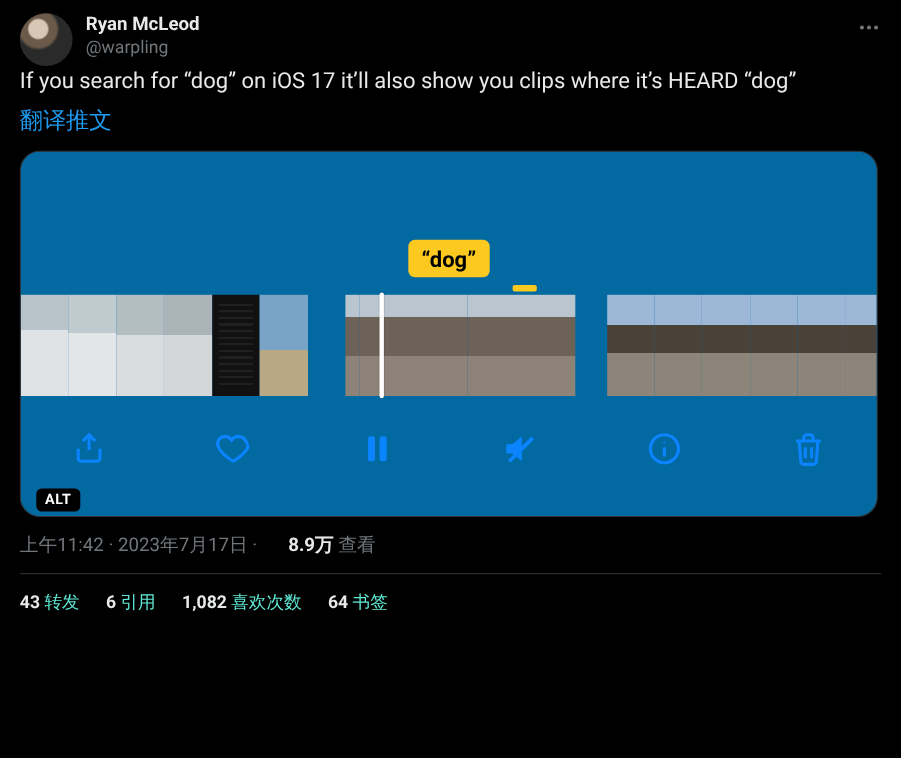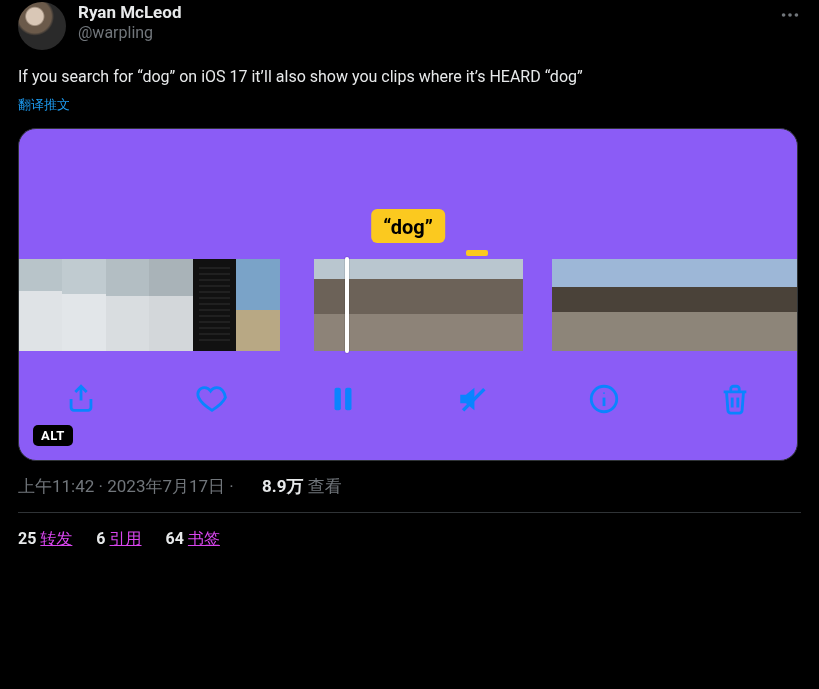--- a/index.html
+++ b/index.html
@@ -1,27 +1,27 @@
 <!DOCTYPE html>
 <html><head>
 <meta charset="utf-8">
 <style>
   * { box-sizing: border-box; margin: 0; padding: 0; }
   html, body { width: 819px; height: 689px; background: #000; font-family: -apple-system, BlinkMacSystemFont, "Segoe UI", Roboto, Helvetica, Arial, sans-serif; color: #e7e9ea; overflow: hidden; }
-  .tweet { padding: 2px 18px 10px 18px; width: 100%; }
+  .tweet { padding: 12px 18px 10px 18px; width: 100%; }
   .header { display: flex; align-items: flex-start; gap: 12px; }
   .avatar { width: 48px; height: 48px; border-radius: 50%; background: radial-gradient(circle at 35% 30%, #d9c7b6 0 18%, #6b5a4a 22% 36%, #2a2a2a 42% 100%); flex: 0 0 48px; }
   .name-block { display: flex; flex-direction: column; line-height: 1.25; }
   .display-name { font-weight: 700; font-size: 17px; color: #e7e9ea; }
   .handle { font-size: 16px; color: #71767b; }
   .more { margin-left: auto; color: #71767b; padding-top: 2px; }
   .more svg { width: 22px; height: 22px; display: block; }
-  .body-text { font-size: 16px; line-height: 1.35; margin-top: 16px; color: #e7e9ea; font-weight: 400; }
-  .translate { color: #1d9bf0; font-size: 13px; margin-top: 8px; }
-  .media-card { margin-top: 14px; border: 1px solid #2f3336; border-radius: 18px; overflow: hidden; background: #8b5cf6; position: relative; width: 780px; height: 333px; }
+  .body-text { font-size: 20px; line-height: 1.35; color: #e7e9ea; font-weight: 400; }
+  .translate { color: #1d9bf0; font-size: 21px; margin-top: 8px; }
+  .media-card { margin-top: 14px; border: 1px solid #2f3336; border-radius: 18px; overflow: hidden; background: #0369a1; position: relative; width: 780px; height: 333px; }
   .ios-top { height: 130px; width: 100%; position: relative; }
   .dog-chip { position: absolute; top: 80px; left: 50%; transform: translateX(-50%); background: #fbc91f; color: #000; font-weight: 700; font-size: 20px; padding: 6px 12px 4px 12px; border-radius: 6px; }
   .dog-tick { position: absolute; bottom: 3px; left: 447px; width: 22px; height: 6px; background: #fbc91f; border-radius: 2px; }
   .timeline { height: 92px; width: 100%; position: relative; display: flex; align-items: stretch; gap: 0; padding: 0; }
   .clip { height: 92px; position: relative; overflow: hidden; }
   .clip.c1 { width: 46px; background: linear-gradient(#b8c4c9 0 35%, #dfe3e6 35% 100%); }
   .clip.c2 { width: 46px; background: linear-gradient(#c0cbd0 0 38%, #e2e6e9 38% 100%); }
   .clip.c3 { width: 46px; background: linear-gradient(#b3bec3 0 40%, #d9dde0 40% 100%); }
   .clip.c4 { width: 46px; background: linear-gradient(#a9b3b8 0 40%, #d3d7da 40% 100%); }
   .clip.c5 { width: 46px; background: #111; }
@@ -41,27 +41,27 @@
   .clip.e3 { width: 46px; }
   .clip.e4 { width: 46px; }
   .clip.e5 { width: 46px; }
   .clip.e6 { width: 30px; }
   .rail { position:absolute; top:-2px; left:0; right:0; height:96px; pointer-events:none; }
   .rail .bar { position:absolute; width: 4px; top:0; bottom:0; background:#fff; border-radius:2px; box-shadow: 0 0 0 1px rgba(0,0,0,.08); }
   .toolbar { height: 96px; display:flex; align-items:center; justify-content:space-between; padding: 0 26px; }
   .toolbar .btn { width: 72px; display:flex; align-items:center; justify-content:center; }
   .toolbar svg { width: 34px; height: 34px; stroke: #0a84ff; fill: none; stroke-width: 2; }
   .toolbar .filled svg { fill: #0a84ff; stroke: none; }
-  .alt-badge { position: absolute; left: 14px; bottom: 14px; background: #000; color: #fff; font-size: 13px; font-weight: 700; padding: 3px 8px; border-radius: 5px; letter-spacing: .5px; }
+  .alt-badge { position: absolute; left: 14px; bottom: 4px; background: #000; color: #fff; font-size: 13px; font-weight: 700; padding: 3px 8px; border-radius: 5px; letter-spacing: .5px; }
   .meta { margin-top: 14px; color: #71767b; font-size: 17px; }
   .meta .views-num { color:#e7e9ea; font-weight:700;margin-left:24px; }
   .divider { border-top: 1px solid #2f3336; margin-top: 14px; }
   .stats { display:flex; gap: 24px; margin-top: 16px; font-size: 16px; }
   .stats .num { color:#e7e9ea; font-weight:700; margin-right: 4px; }
-  .stats .lbl { color:#d946ef;text-decoration:underline; }
+  .stats .lbl { color:#5eead4; }
 </style>
 </head>
 <body>
 
 <div class="tweet">
 
   <div class="header">
     <div class="avatar"></div>
     <div class="name-block">
       <span class="display-name">Ryan McLeod</span>
@@ -153,18 +153,19 @@
     <div class="alt-badge">ALT</div>
   </div>
 
   <div class="meta">
     <span>上午11:42</span><span> · </span><span>2023年7月17日</span><span> · </span><span class="views-num">8.9万</span><span> 查看</span>
   </div>
 
   <div class="divider"></div>
 
   <div class="stats">
-    <div><span class="num">25</span><span class="lbl">转发</span></div>
+    <div><span class="num">43</span><span class="lbl">转发</span></div>
     <div><span class="num">6</span><span class="lbl">引用</span></div>
+    <div><span class="num">1,082</span><span class="lbl">喜欢次数</span></div>
     <div><span class="num">64</span><span class="lbl">书签</span></div>
   </div>
 
 </div>
 
 </body></html>

